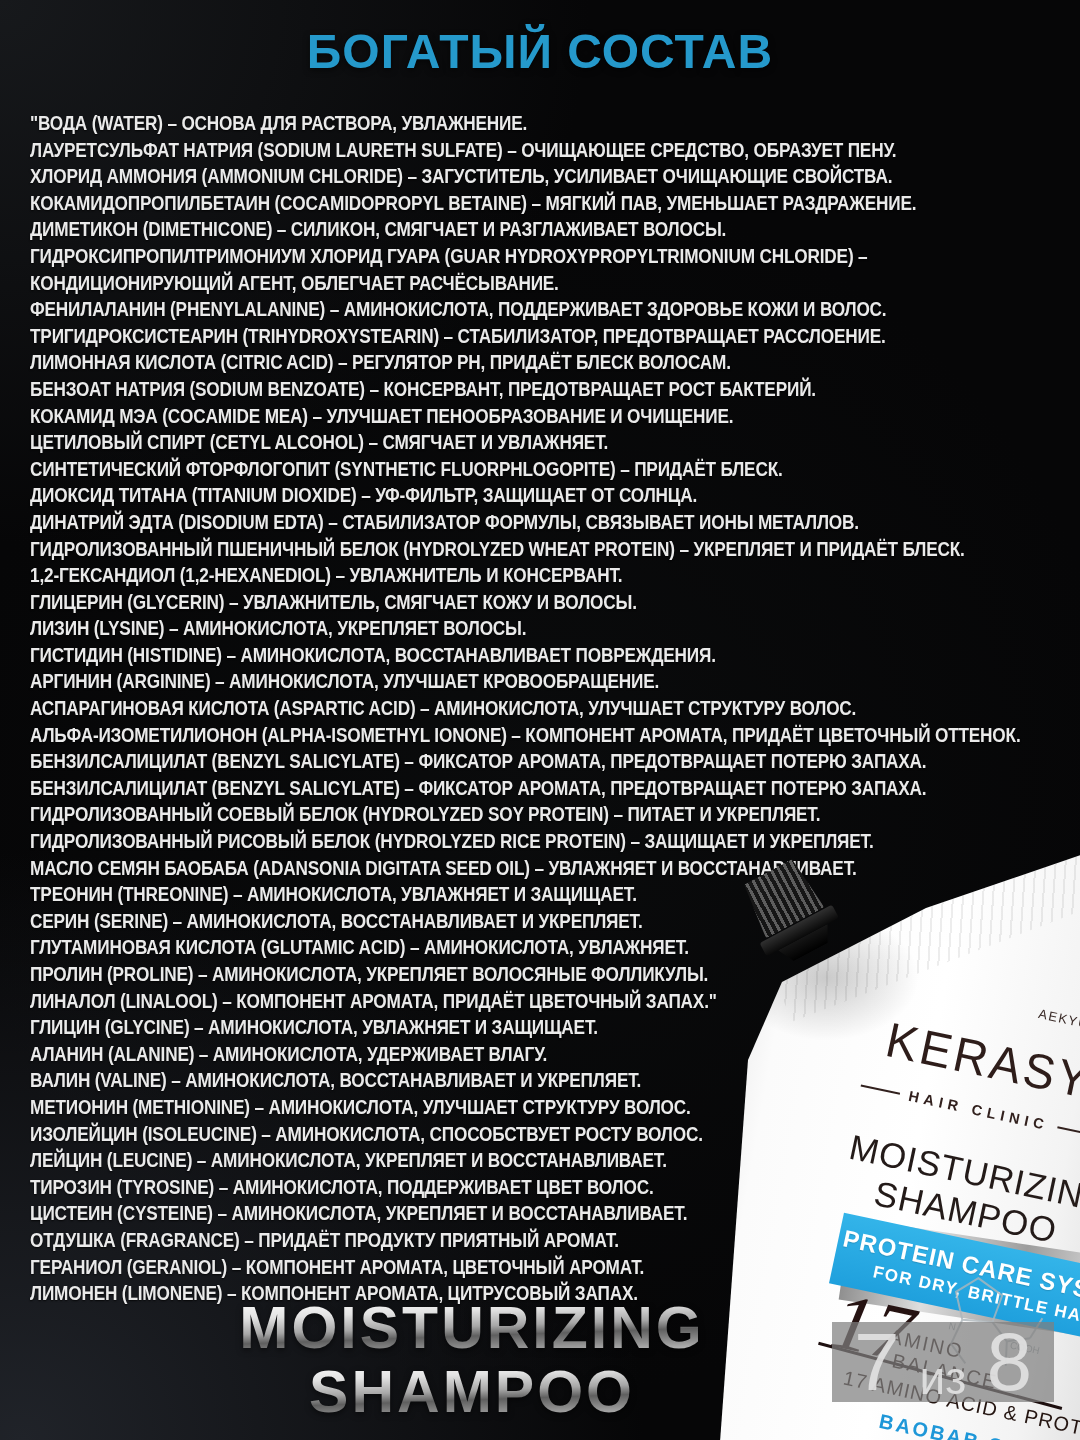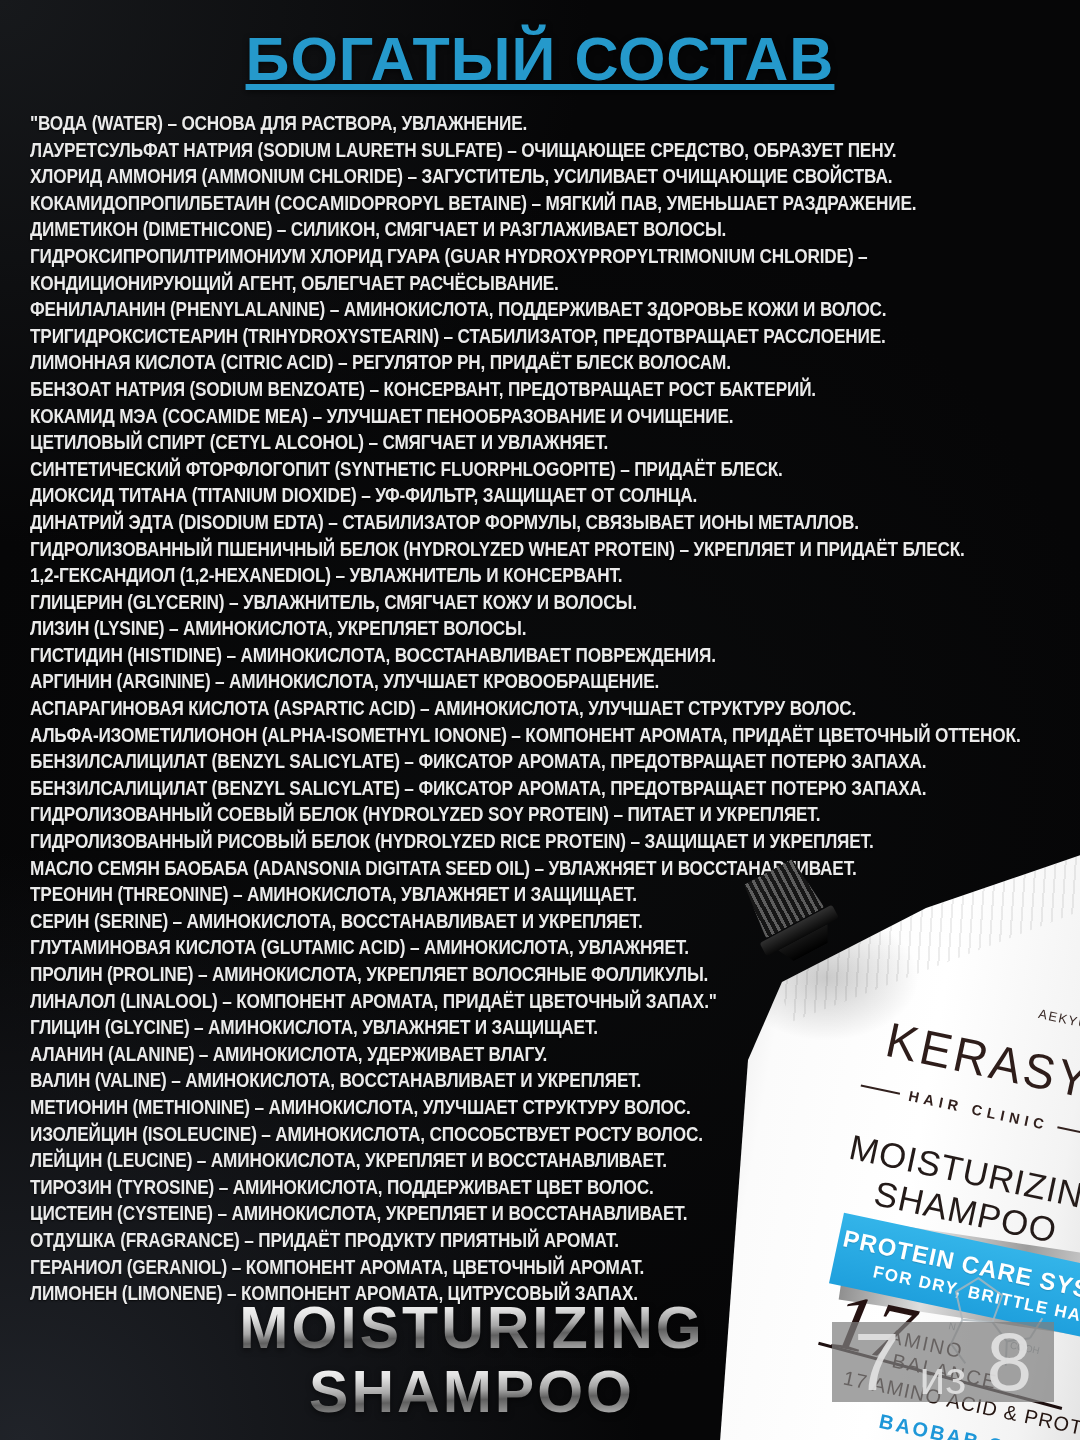--- a/index.html
+++ b/index.html
@@ -8,22 +8,22 @@
     font-family:"Liberation Sans",sans-serif;
     background:
       radial-gradient(130% 90% at 0% 0%, #17191c 0%, rgba(8,9,10,0) 42%),
       radial-gradient(120% 85% at 2% 100%, #202329 0%, rgba(8,9,10,0) 48%),
       radial-gradient(90% 70% at 50% 55%, #0a0b0c 0%, rgba(5,5,6,0) 60%),
       #060607;
   }
   
   .page-title{
     position:absolute;top:24px;left:0;width:100%;text-align:center;
-    font-size:61px;font-weight:700;letter-spacing:1px;color:#2599cb;
-    text-shadow:0 2px 6px rgba(0,0,0,.6);white-space:nowrap;text-decoration:underline;
+    font-size:48px;font-weight:700;letter-spacing:1px;color:#2599cb;
+    text-shadow:0 2px 6px rgba(0,0,0,.6);white-space:nowrap;
   }
   
   .ingredients{
     position:absolute;left:30px;top:110px;
     transform:scaleX(.86);transform-origin:0 0;white-space:nowrap;
   }
   .ing-line{
     font-size:20px;line-height:26.6px;font-weight:700;letter-spacing:-.2px;
     color:#eaeaea;text-shadow:0 1px 2px rgba(0,0,0,.75);
   }

